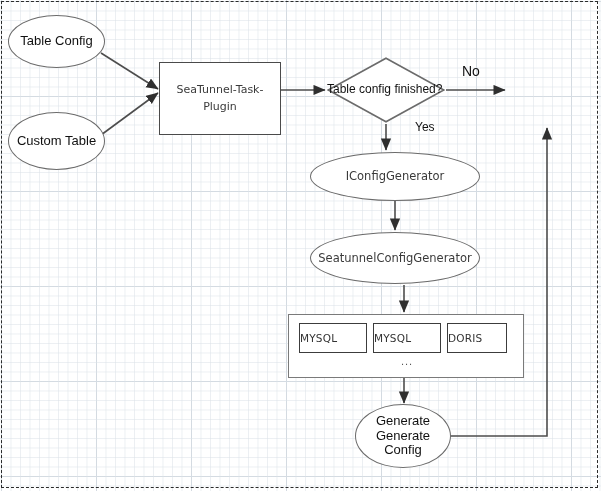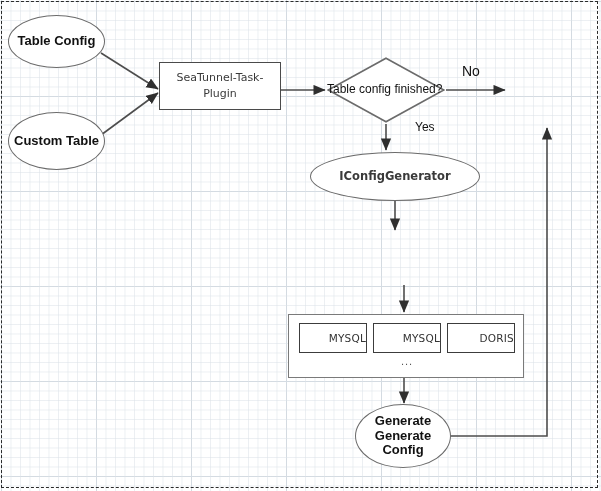--- a/index.html
+++ b/index.html
@@ -54,21 +54,20 @@
     align-items: center;
     justify-content: center;
     text-align: center;
     color: #111111;
     background: #ffffff;
   }
   .ellipse {
     border: 1.6px solid #6b6b6b;
     border-radius: 50%;
     line-height: 1.12;
-    font-weight: bold;
   }
   .rect {
     border: 1.6px solid #4a4a4a;
   }
   .sharp {
     font-family: "DejaVu Sans", sans-serif;
     color: #3a3a3a;
   }
   .edge-label {
     position: absolute;
@@ -112,21 +111,21 @@
   }
   .store-box {
     position: absolute;
     top: 8px;
     height: 30px;
     border: 1.4px solid #3c3c3c;
     background: #ffffff;
     box-sizing: border-box;
     display: flex;
     align-items: center;
-    justify-content: flex-end;
+    justify-content: flex-start;
     font-family: "DejaVu Sans", sans-serif;
     font-size: 10.5px;
     color: #333333;
     letter-spacing: 0.2px;
   }
   #store-ellipsis {
     position: absolute;
     left: 0;
     top: 40px;
     width: 236px;
@@ -168,47 +167,50 @@
   </svg>
 
   <div class="node ellipse" style="left:8px; top:15px; width:97px; height:53px; font-size:13px;">
     <span>Table Config</span>
   </div>
 
   <div class="node ellipse" style="left:8px; top:112px; width:97px; height:58px; font-size:13px;">
     <span>Custom Table</span>
   </div>
 
-  <div class="node rect sharp" style="left:159px; top:62px; width:122px; height:48px; font-size:11px; line-height:1.5; padding:0 6px;">
+  <div class="node rect sharp" style="left:159px; top:62px; width:122px; height:73px; font-size:11px; line-height:1.5; padding:0 6px;">
     <span>SeaTunnel-Task-Plugin</span>
   </div>
 
   <div id="diamond-wrap">
     <svg width="118" height="66" viewBox="0 0 118 66">
       <polygon points="59,1.2 116.8,33 59,64.8 1.2,33" fill="#ffffff" stroke="#6b6b6b" stroke-width="1.6"></polygon>
     </svg>
     <div id="diamond-label" style="font-size:12px;">
       <span>Table config finished?</span>
     </div>
   </div>
 
 
   <div class="node ellipse sharp" style="left:310px; top:152px; width:170px; height:49px; font-size:11.5px;">
     <span>IConfigGenerator</span>
   </div>
 
+  <div class="node ellipse sharp" style="left:310px; top:232px; width:170px; height:52px; font-size:11.5px;">
+    <span>SeatunnelConfigGenerator</span>
+  </div>
 
   <div id="store-container">
     <div class="store-box" style="left:10px; width:68px;">
       <span>MYSQL</span>
     </div>
     <div class="store-box" style="left:84px; width:68px;">
       <span>MYSQL</span>
     </div>
-    <div class="store-box" style="left:158px; width:68px;">
+    <div class="store-box" style="left:158px; width:60px;">
       <span>DORIS</span>
     </div>
     <div id="store-ellipsis">...</div>
   </div>
 
   <div class="node ellipse" style="left:355px; top:404px; width:96px; height:64px; font-size:13px; padding:0 2px;">
     <span>Generate Generate Config</span>
   </div>
 
   <div class="edge-label" style="left:462px; top:63px; font-size:14px;">

